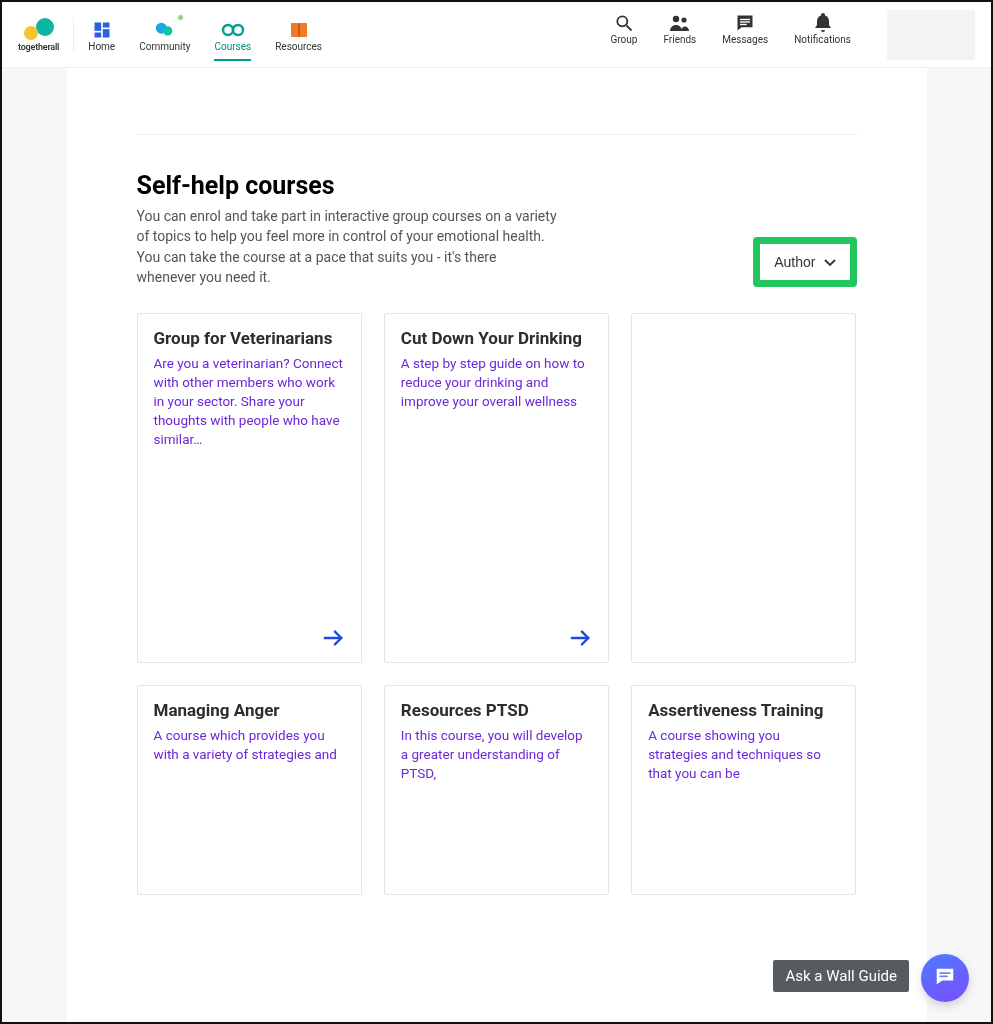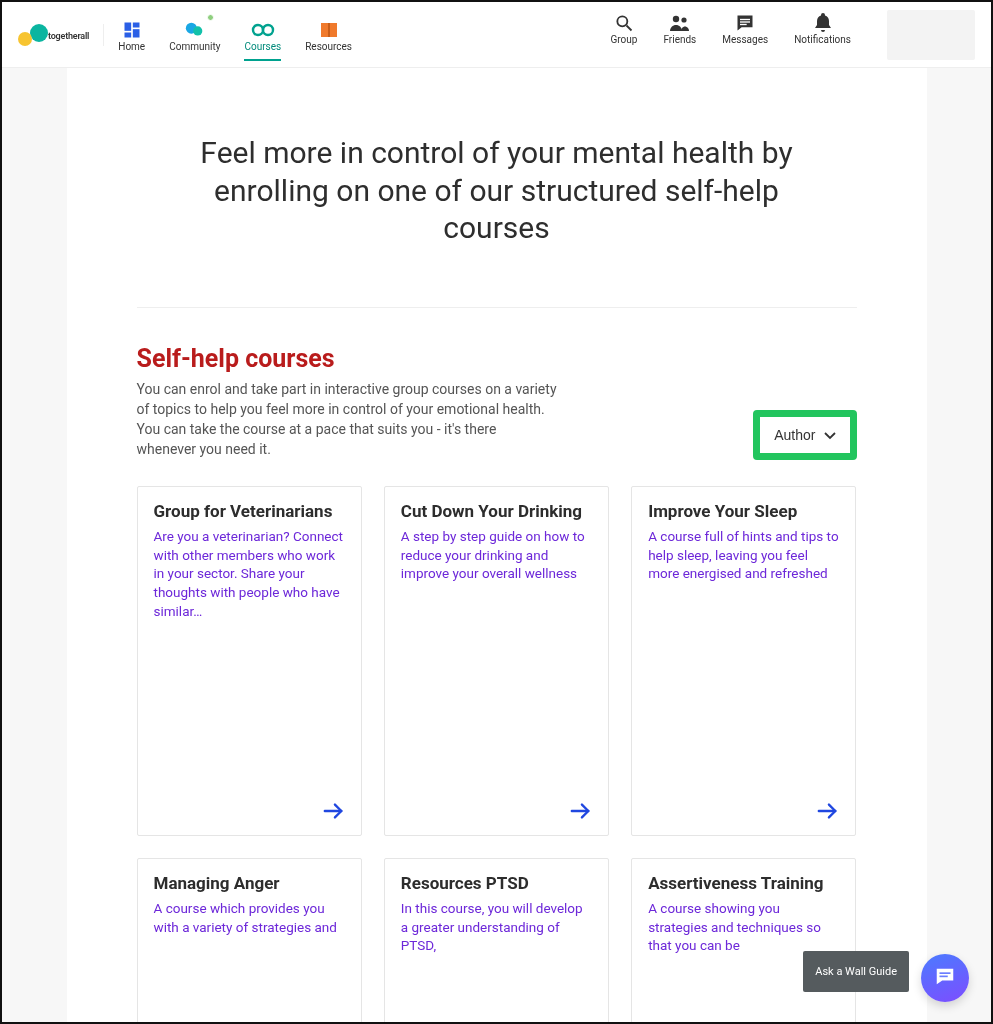--- a/index.html
+++ b/index.html
@@ -25,21 +25,21 @@
   .topnav {
     display: flex;
     align-items: center;
     height: 66px;
     border-bottom: 1px solid #eee;
     padding: 0 16px;
     background: #fff;
   }
   .logo {
     display: flex;
-    flex-direction: row;
+    flex-direction: column;
     align-items: center;
     margin-right: 14px;
     padding-right: 14px;
     border-right: 1px solid #eee;
   }
   .logo-bubbles {
     position: relative;
     width: 30px;
     height: 22px;
   }
@@ -140,21 +140,21 @@
   .divider { height: 1px; background: #eee; margin-bottom: 36px; }
   .section-row {
     display: flex;
     align-items: flex-end;
     justify-content: space-between;
     margin-bottom: 26px;
   }
   .section-title {
     font-size: 25px;
     font-weight: 700;
-    color: #b91c1c;
+    color: #000000;
     margin-bottom: 6px;
   }
   .section-desc {
     font-size: 14px;
     color: #555;
     line-height: 1.45;
     max-width: 420px;
   }
   .filter-btn {
     border: 7px solid #22c55e;
@@ -242,22 +242,22 @@
     font-weight: 700;
   }
 
   
   .chat-pill {
     position: absolute;
     right: 82px;
     bottom: 30px;
     background: #555b5e;
     color: #fff;
-    font-size: 11px;
-    padding: 14px 12px;
+    font-size: 15px;
+    padding: 7px 12px;
     border-radius: 2px;
     z-index: 20;
   }
   .chat-fab {
     position: absolute;
     right: 22px;
     bottom: 20px;
     width: 48px; height: 48px;
     border-radius: 50%;
     background: linear-gradient(160deg,#4b7bff,#7d4dff);
@@ -365,21 +365,20 @@
             </svg>
         </span>
         <span class="nav-label">Notifications</span>
       </div>
       <div class="avatar-placeholder"></div>
     </div>
   </div>
 
   <div class="page-body">
     <div class="sheet">
-      <h1 class="hero">Feel more in control of your mental health by enrolling on one of our structured self-help courses</h1>
       <div class="divider"></div>
 
       <div class="section-row">
         <div>
           <div class="section-title">Self-help courses</div>
           <div class="section-desc">You can enrol and take part in interactive group courses on a variety of topics to help you feel more in control of your emotional health. You can take the course at a pace that suits you - it's there whenever you need it.</div>
         </div>
         <button class="filter-btn">
           <span>Author</span>
           <span>
@@ -436,30 +435,20 @@
           </div>
         </div>
 
         <div class="card">
           <div class="card-top-accent"></div>
           <div class="card-img clock">
             <div class="badge">
               <svg width="22" height="14" viewBox="0 0 26 18">
                   <circle cx="8" cy="9" r="5" fill="none" stroke="#1fb8a6" stroke-width="2.4"></circle>
                   <circle cx="18" cy="9" r="5" fill="none" stroke="#1fb8a6" stroke-width="2.4"></circle>
-                </svg>
-            </div>
-          </div>
-          <div class="card-content">
-            <div class="card-title">Improve Your Sleep</div>
-            <div class="card-desc">A course full of hints and tips to help sleep, leaving you feel more energised and refreshed</div>
-            <div class="card-arrow">
-              <svg width="22" height="18" viewBox="0 0 24 18" fill="none" stroke="#2047e0" stroke-width="2.6" stroke-linecap="round" stroke-linejoin="round">
-                  <line x1="2" y1="9" x2="20" y2="9"></line>
-                  <polyline points="13 2 20 9 13 16"></polyline>
                 </svg>
             </div>
           </div>
         </div>
 
         <div class="card" style="height:210px">
           <div class="card-top-accent"></div>
           <div class="card-img kettle">
             <div class="badge">
               <svg width="22" height="14" viewBox="0 0 26 18">

